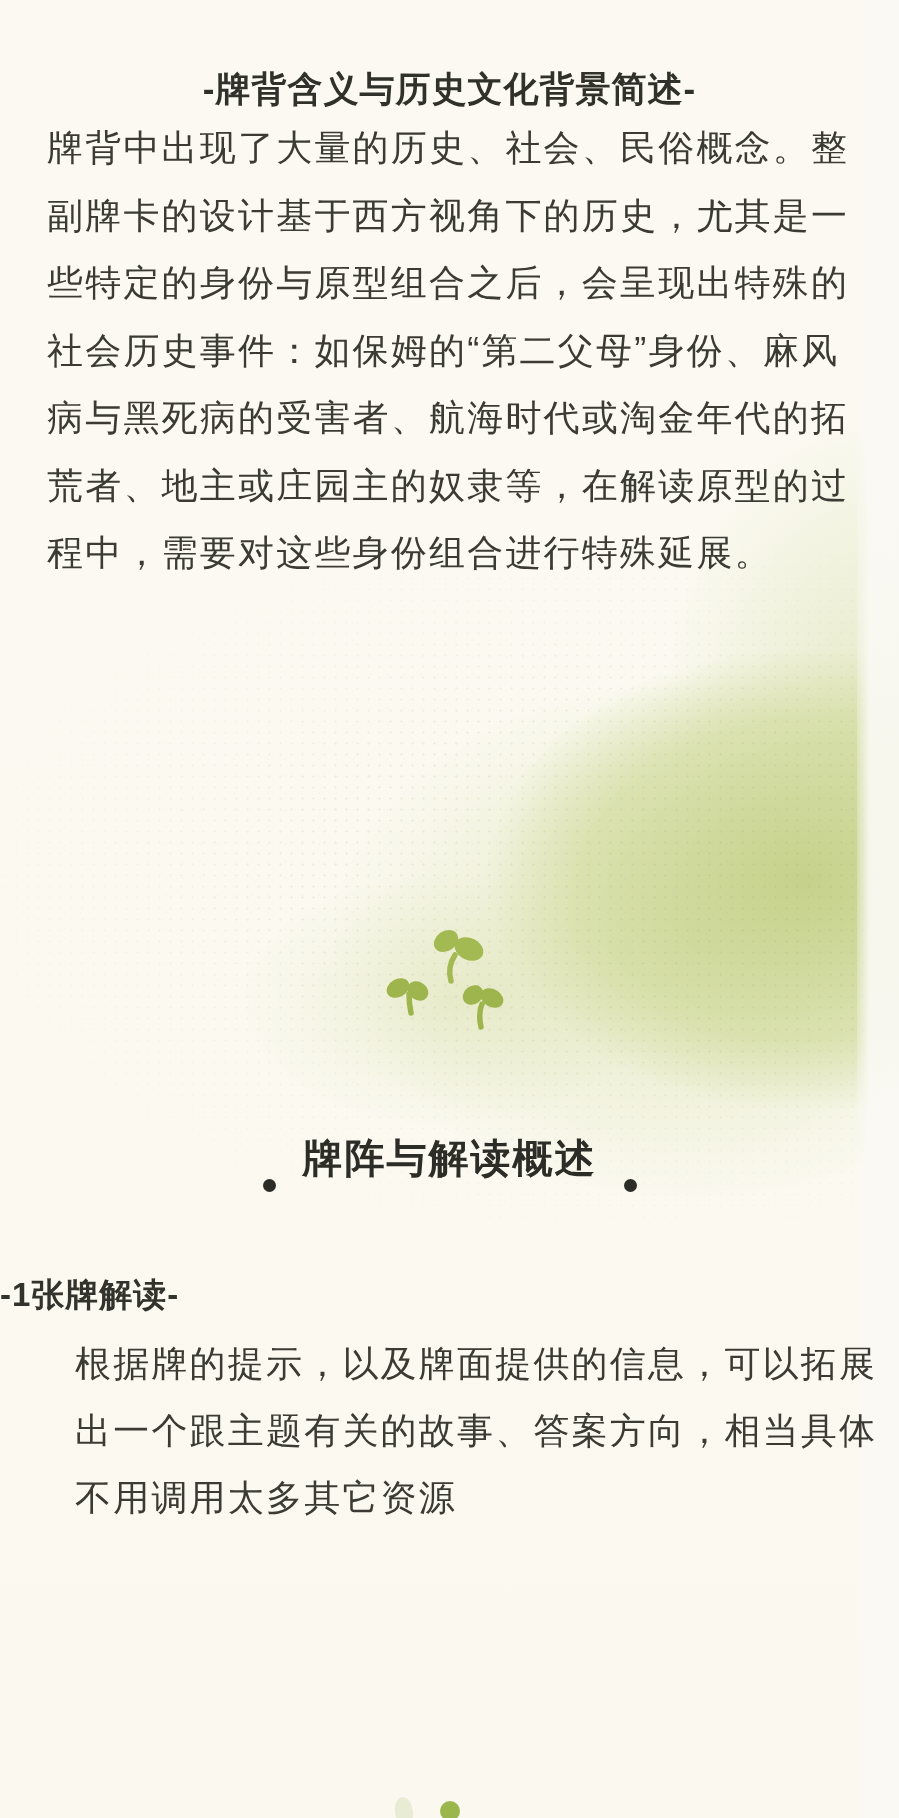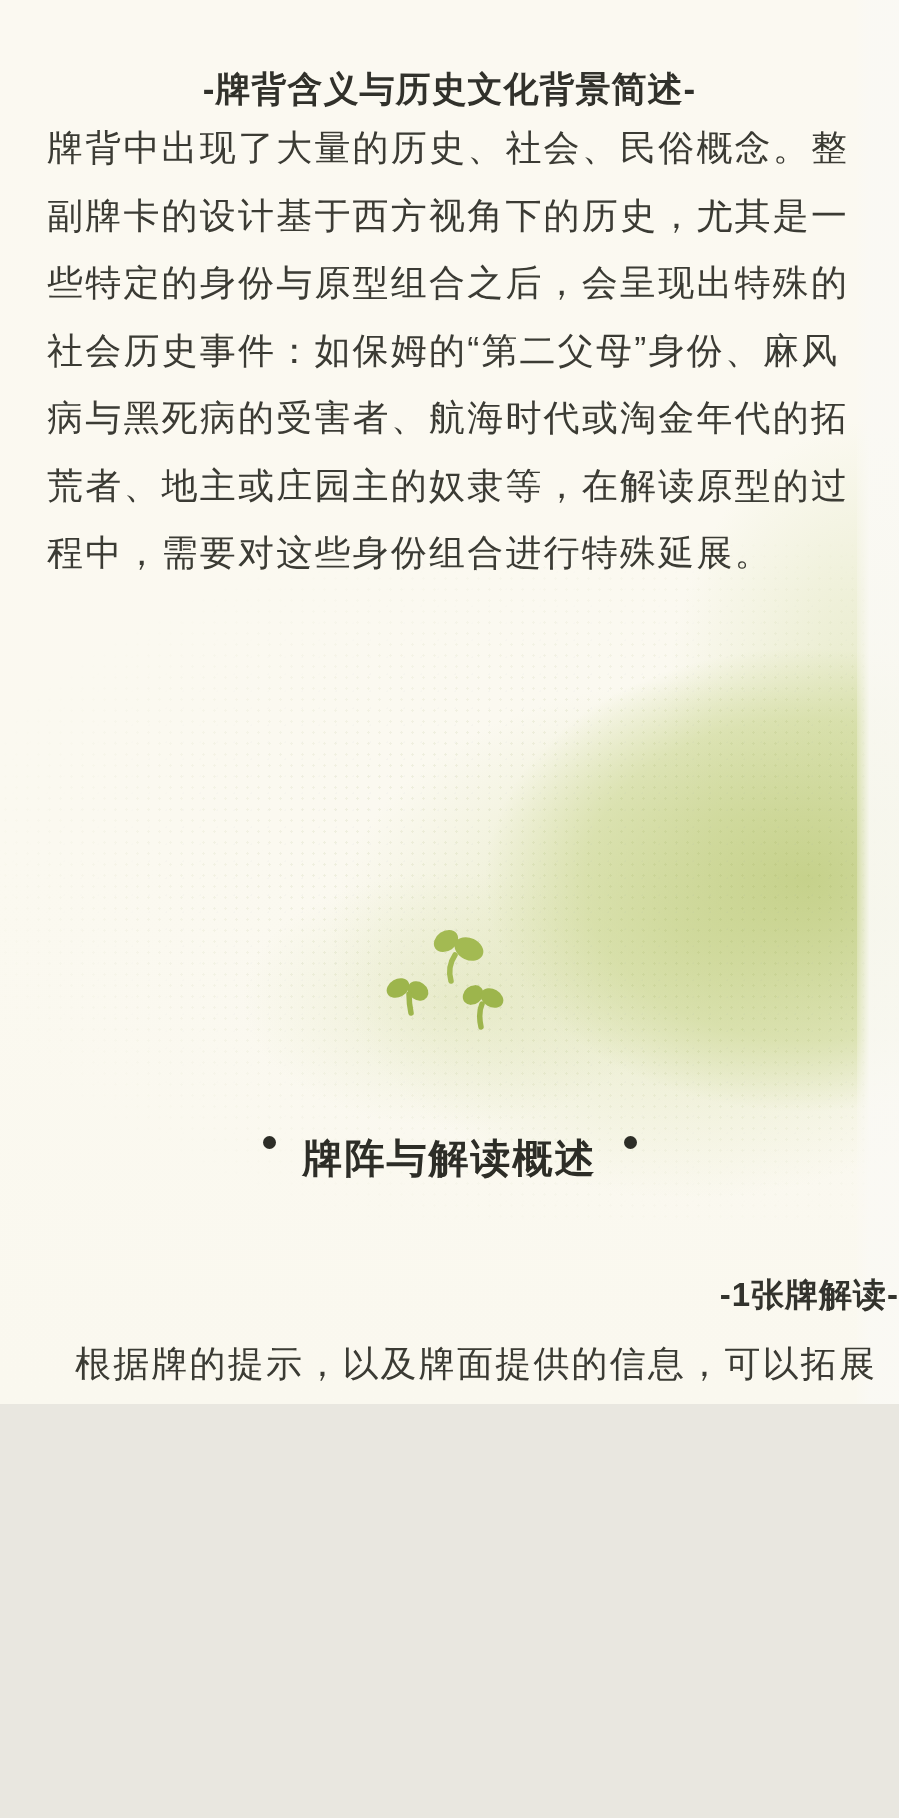--- a/index.html
+++ b/index.html
@@ -1,21 +1,21 @@
 <!DOCTYPE html>
 <html lang="zh"><head>
 <meta charset="utf-8">
 <style>
   html, body { margin: 0; padding: 0; background: #e9e7e0; }
   * { box-sizing: border-box; }
 
   .page {
     position: relative;
     width: 899px;
-    height: 1404px;
+    height: 1818px;
     margin: 0 auto;
     overflow: hidden;
     font-family: "Liberation Sans", sans-serif;
     background:
       radial-gradient(ellipse 400px 290px at 805px 880px, rgba(196,208,136,0.95), rgba(205,216,150,0.60) 55%, rgba(228,233,198,0) 80%),
       radial-gradient(ellipse 500px 360px at 690px 940px, rgba(206,216,150,0.55), rgba(228,233,198,0) 72%),
       radial-gradient(ellipse 280px 400px at 875px 720px, rgba(208,218,158,0.50), rgba(228,233,198,0) 75%),
       radial-gradient(ellipse 260px 160px at 450px 1000px, rgba(214,222,168,0.40), rgba(228,233,198,0) 80%),
       linear-gradient(180deg, #fbf9f1 0%, #fbf9f0 60%, #faf8ef 100%);
   }
@@ -72,42 +72,42 @@
   .para-2 { top: 629px;  line-height: 66px; }
   .para-3 { top: 1330px; line-height: 67px; margin-left: 28px; }
   .para-4 { top: 1645px; line-height: 64px; }
 
   .heading-row {
     position: absolute;
     left: 0; top: 1130px;
     width: 899px;
     display: flex;
     justify-content: center;
-    align-items: flex-start;
+    align-items: flex-end;
     gap: 27px;
   }
   .heading-text {
     font-size: 40px;
     line-height: 56px;
     font-weight: 700;
     letter-spacing: 2px;
     color: #2d2d27;
   }
   .heading-dot {
     width: 13px; height: 13px;
     border-radius: 50%;
     background: #2d2d27;
     transform: translateY(6px);
   }
 
   .sub-heading {
     position: absolute;
     left: 0;
     width: 899px;
-    text-align: right;
+    text-align: left;
     font-size: 33px;
     line-height: 46px;
     font-weight: 700;
     letter-spacing: 1px;
     color: #33332d;
   }
   .sub-1 { top: 1272px; }
   .sub-2 { top: 1594px; }
 
   .sprouts {

